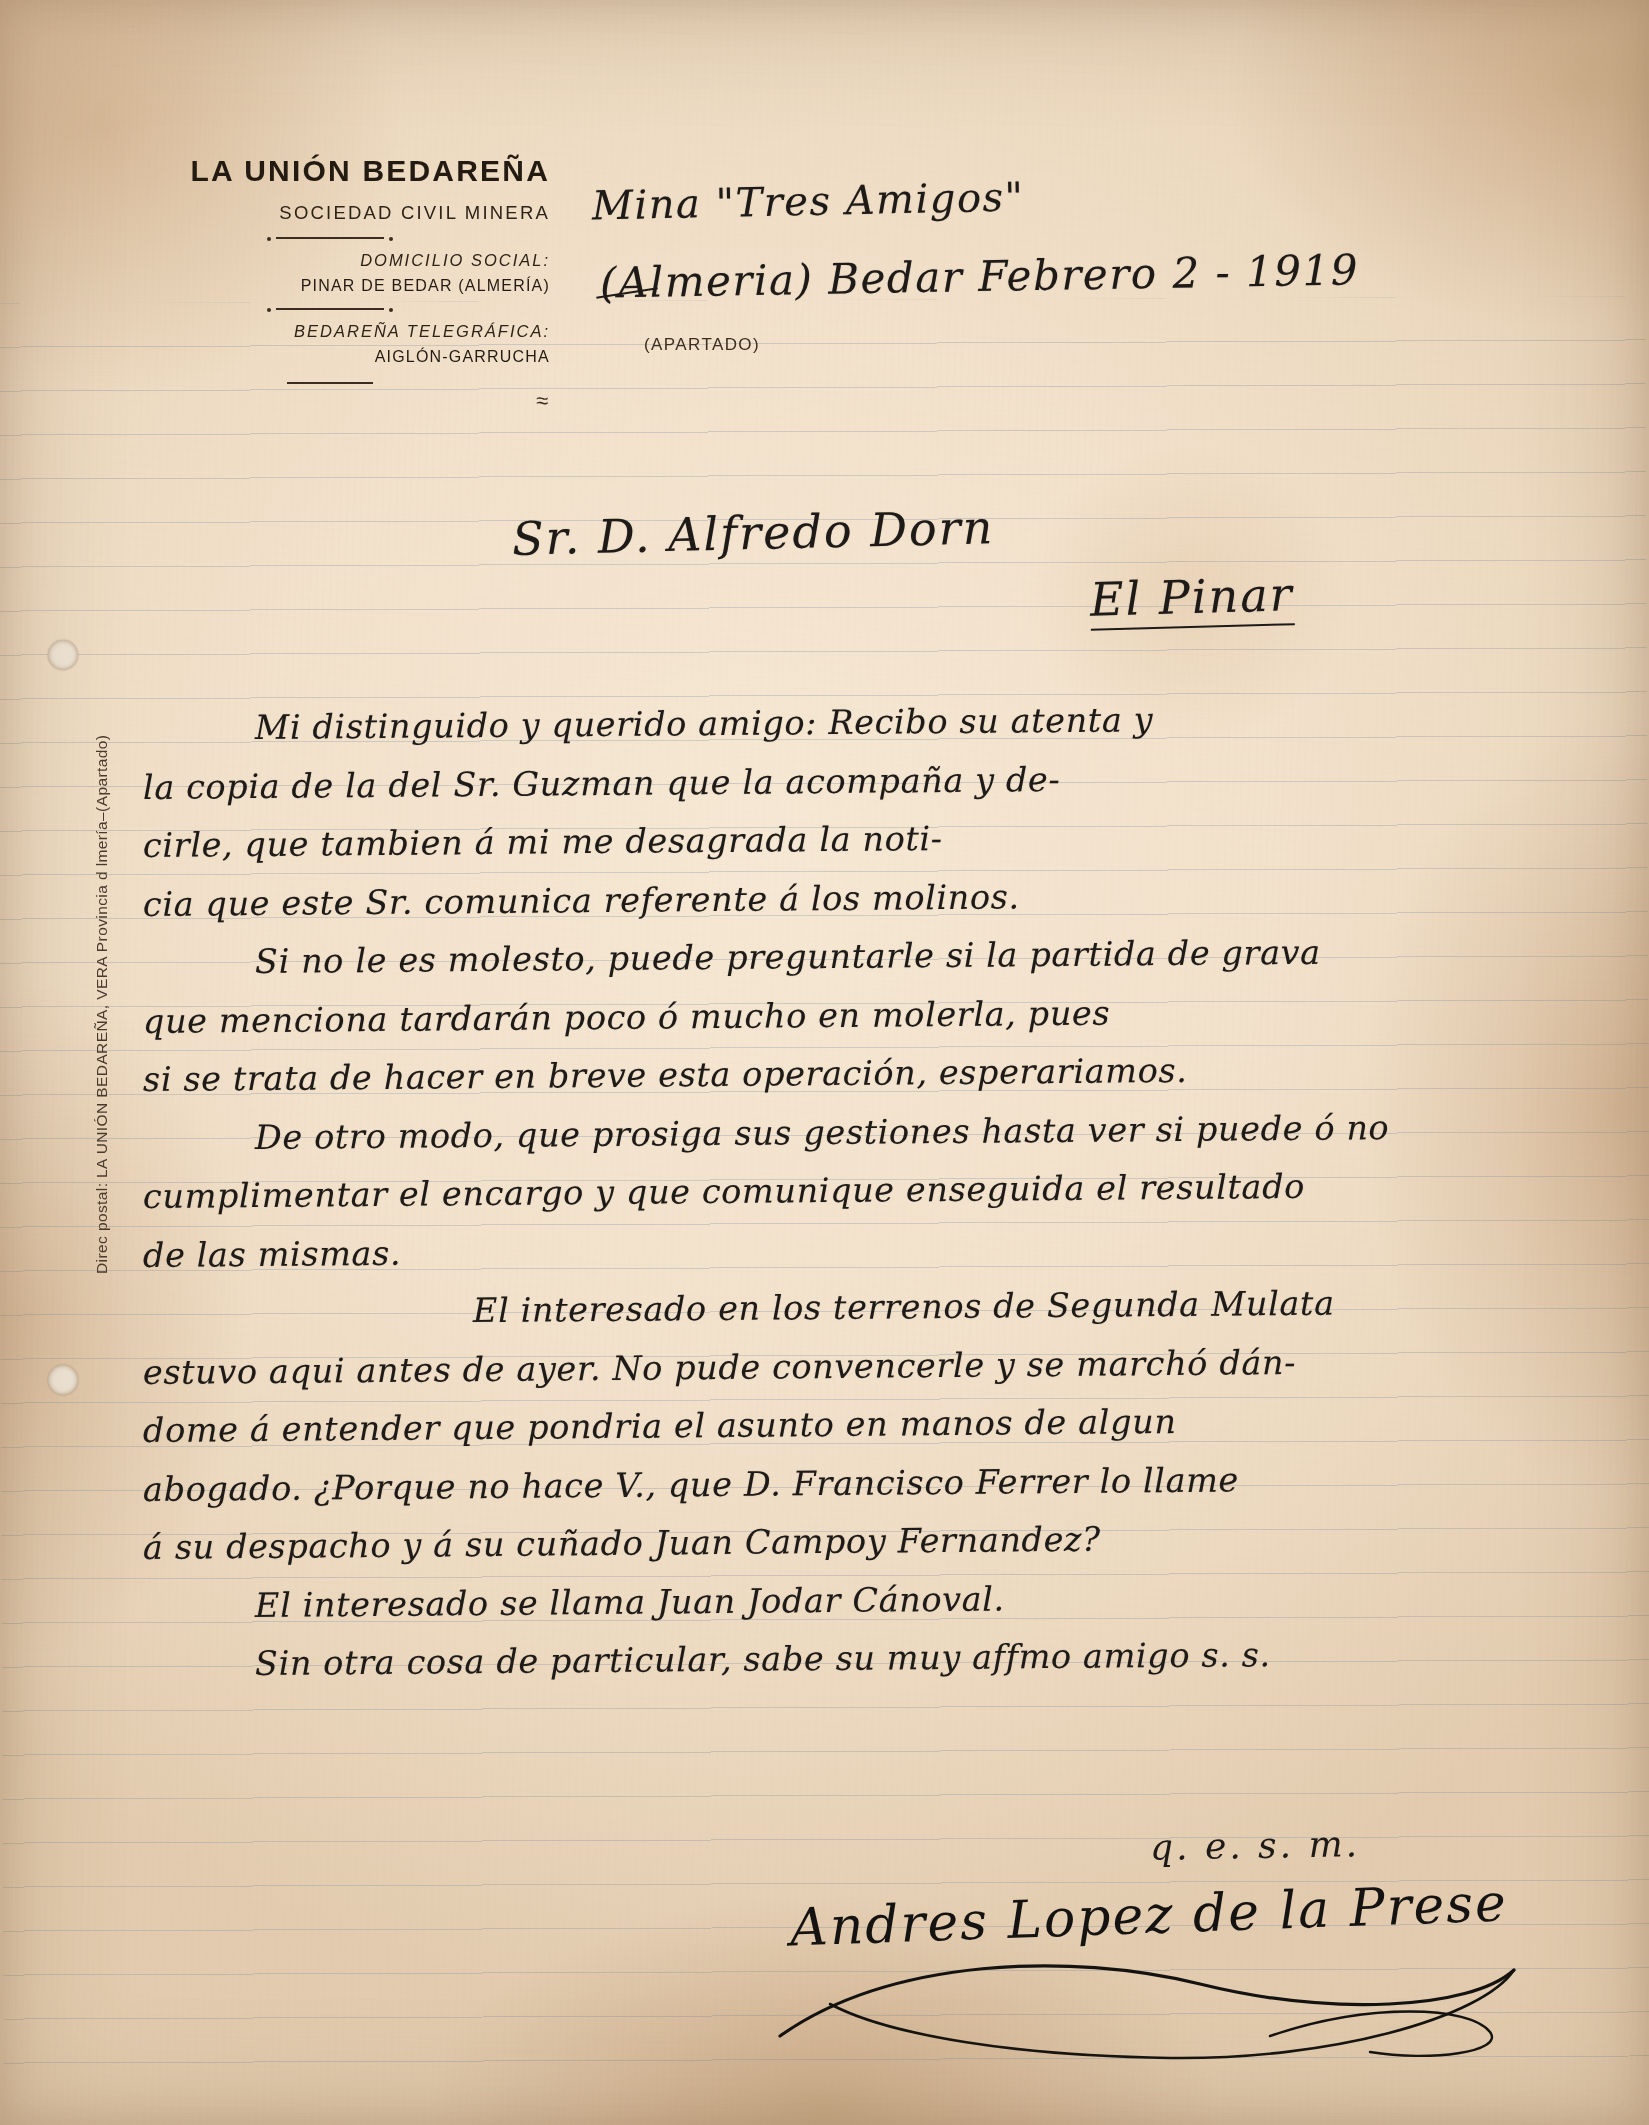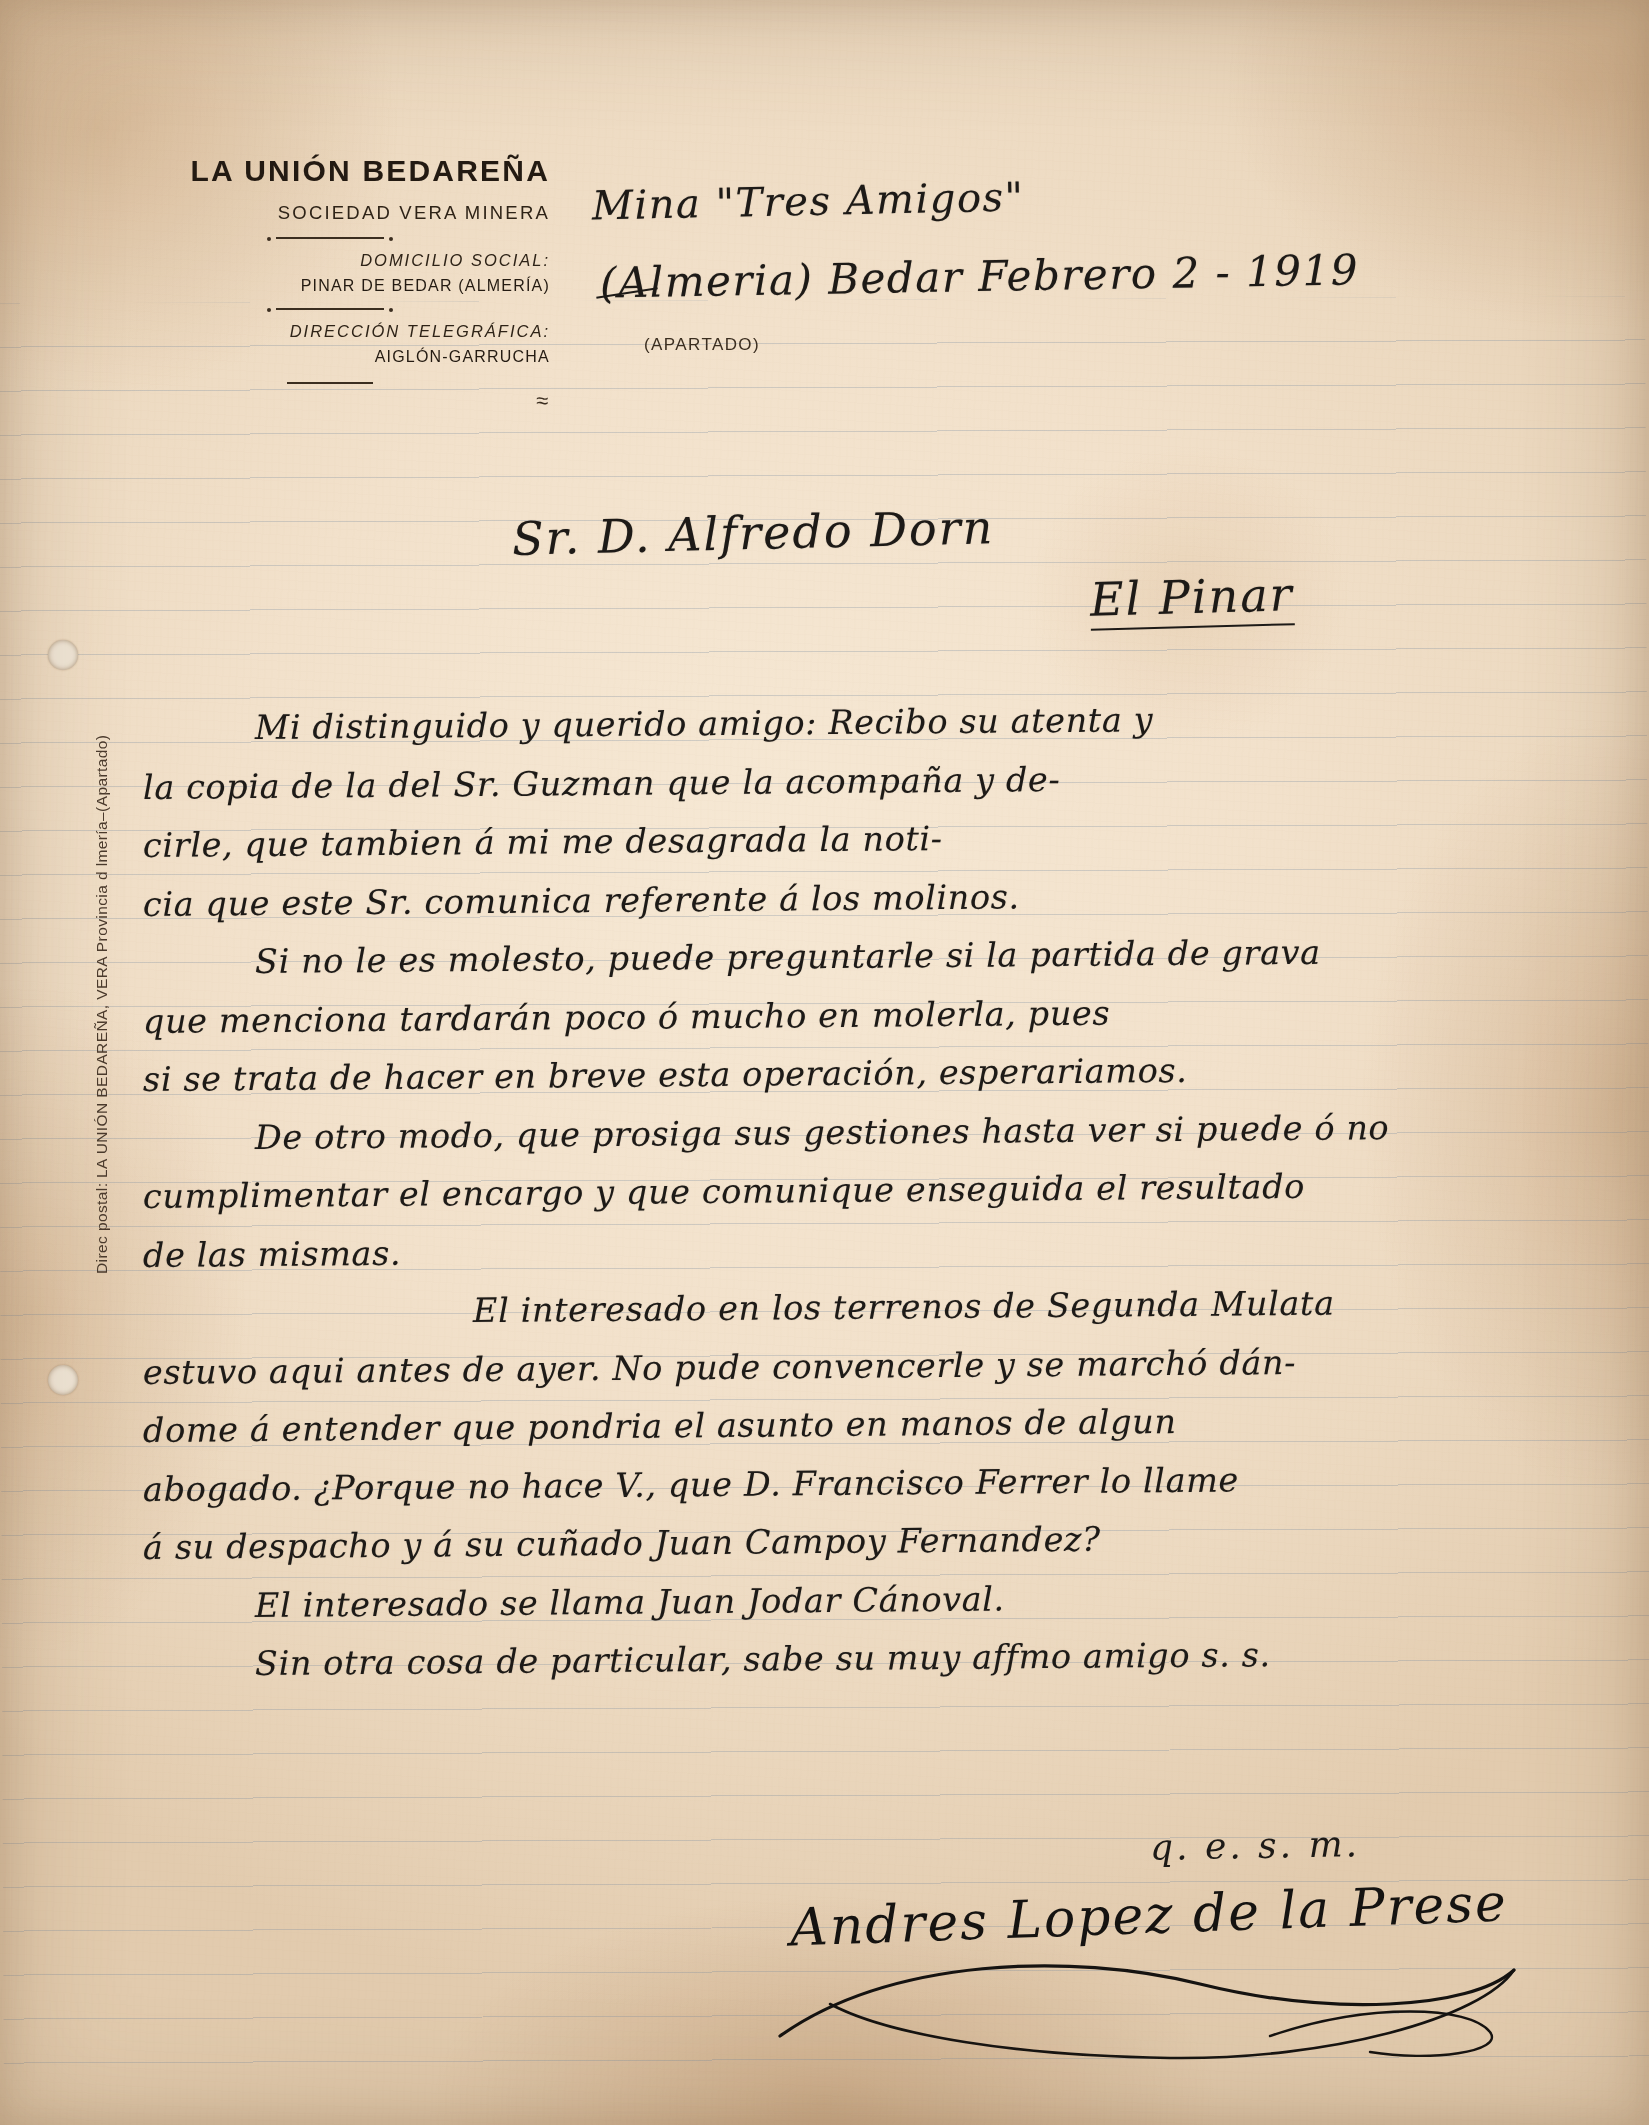--- a/index.html
+++ b/index.html
@@ -290,26 +290,26 @@
   <div class="paper-fibers"></div>
   <div class="rules"></div>
 
   <div class="hole h1"></div>
   <div class="hole h2"></div>
 
   <div class="side-caption">Direc   postal: LA UNIÓN BEDAREÑA, VERA Provincia d  lmería–(Apartado)</div>
 
   <div class="letterhead">
     <div class="lh-title">LA UNIÓN BEDAREÑA</div>
-    <div class="lh-sub">SOCIEDAD VERA MINERA</div>
+    <div class="lh-sub">SOCIEDAD CIVIL MINERA</div>
     <div class="lh-rule"></div>
     <div class="lh-label">DOMICILIO SOCIAL:</div>
     <div class="lh-value">PINAR DE BEDAR (ALMERÍA)</div>
     <div class="lh-rule"></div>
-    <div class="lh-label">DIRECCIÓN TELEGRÁFICA:</div>
+    <div class="lh-label">BEDAREÑA TELEGRÁFICA:</div>
     <div class="lh-value">AIGLÓN-GARRUCHA</div>
     <div class="lh-flourish">
       <span class="bar"></span>
       <span>≈</span>
     </div>
   </div>
 
   <div class="hw hw-mina">Mina "Tres Amigos"</div>
   <div class="hw hw-date">(Almeria) Bedar Febrero 2 - 1919</div>
   <div class="hw-strike"></div>

